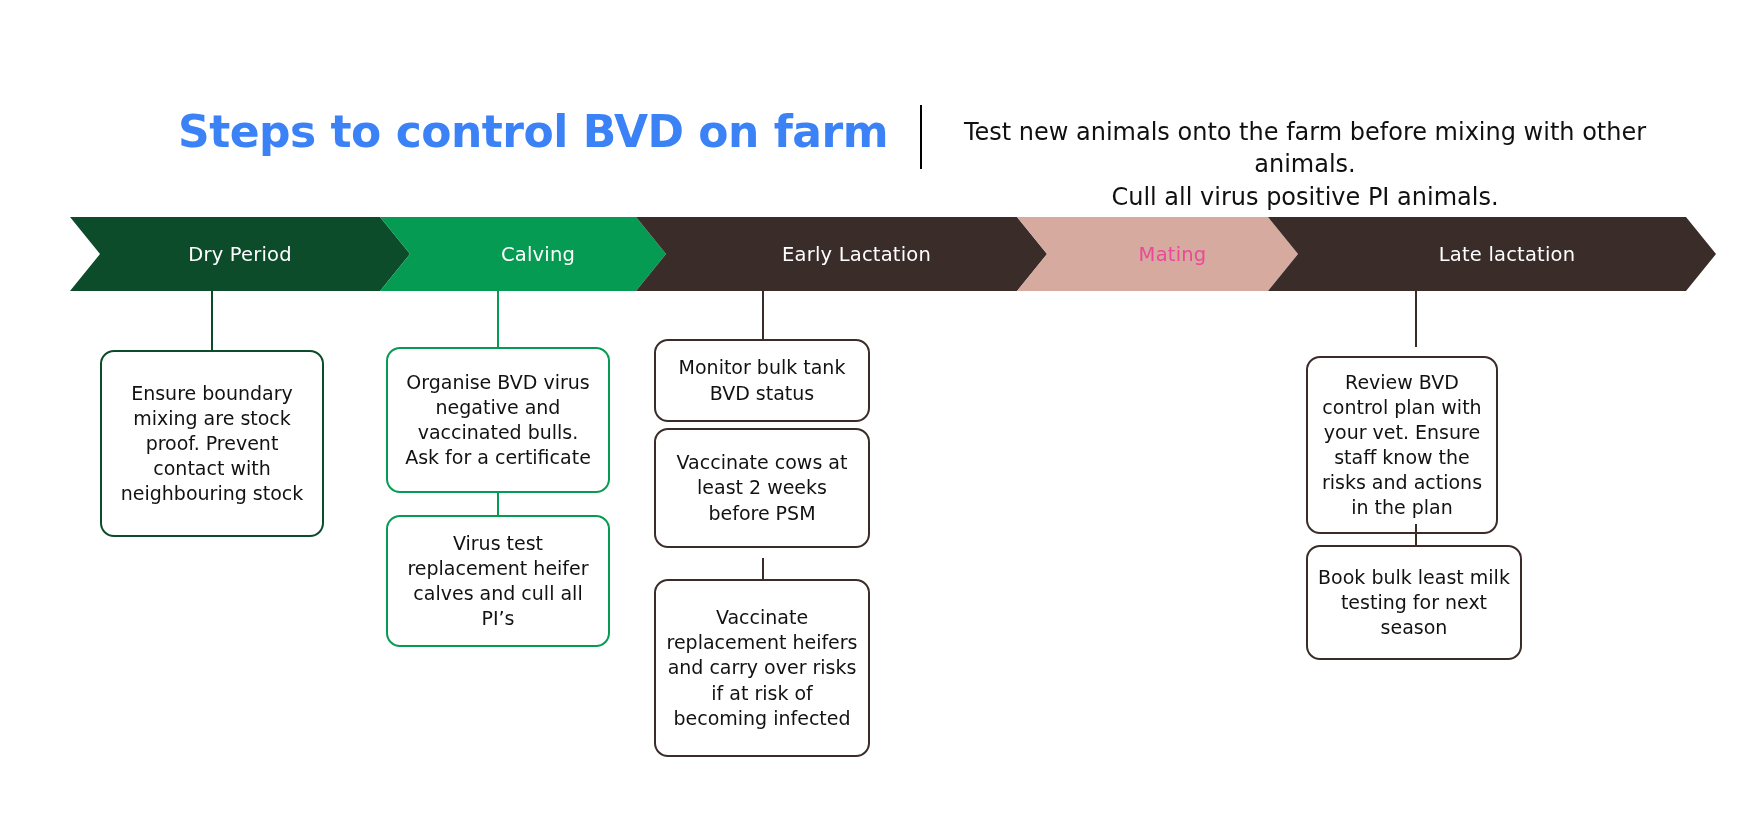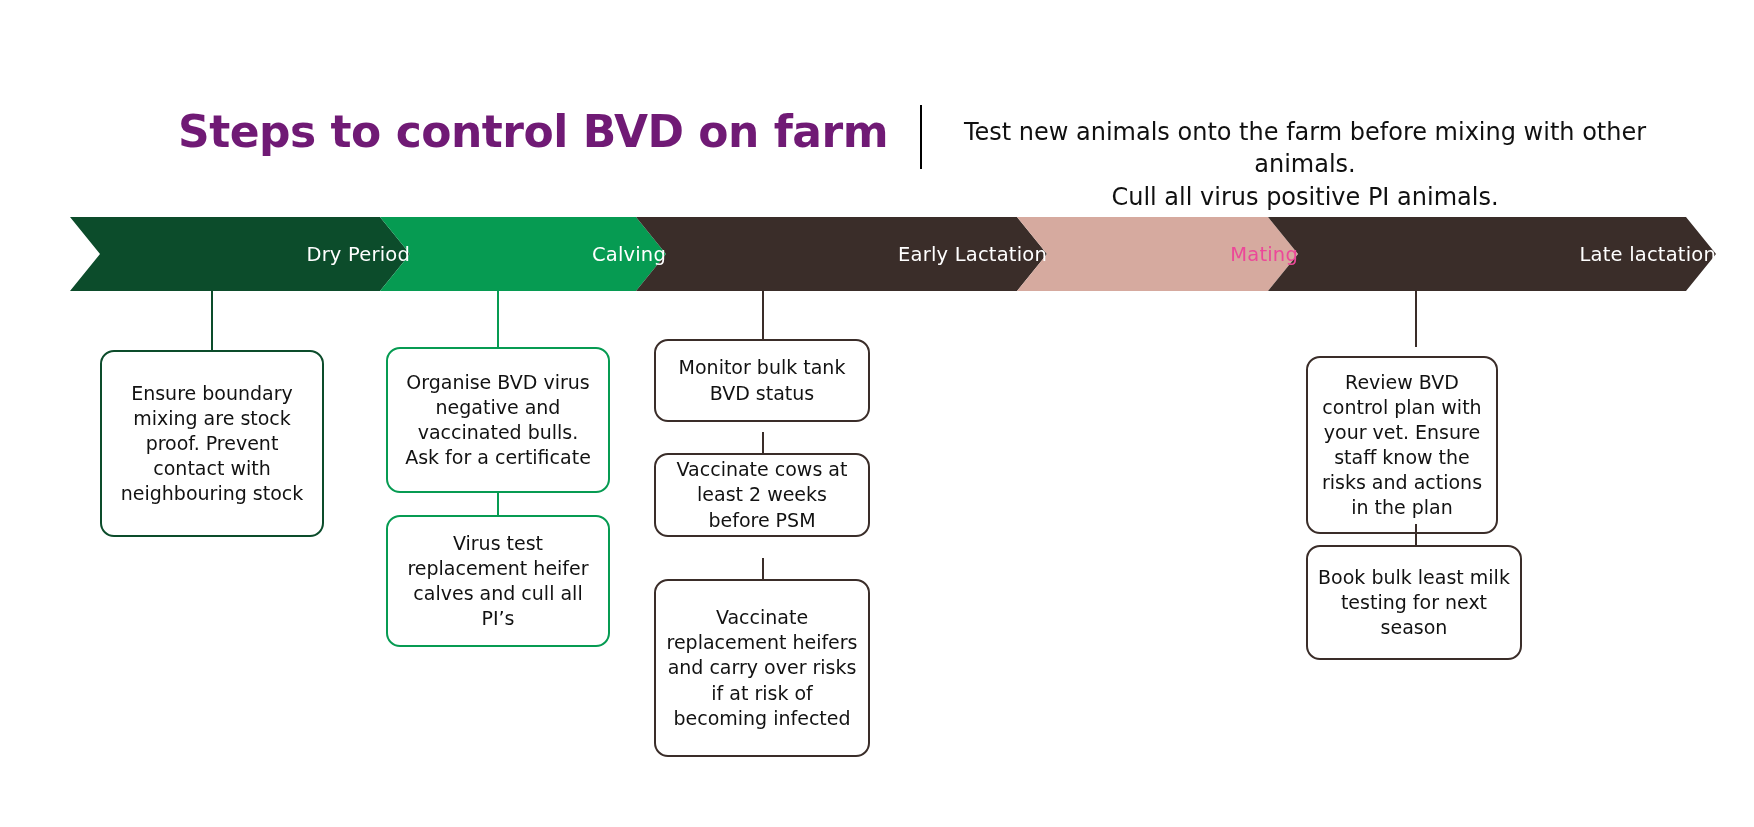--- a/index.html
+++ b/index.html
@@ -27,21 +27,21 @@
     align-items: center;
   }
   #title {
     position: absolute;
     left: 178px;
     top: 108px;
     width: 700px;
     font-size: 44px;
     font-weight: 700;
     letter-spacing: -0.5px;
-    color: #701a75;
+    color: #3b82f6;
     line-height: 1.1;
     white-space: nowrap;
   }
   #header-divider {
     position: absolute;
     left: 920px;
     top: 105px;
     width: 2px;
     height: 64px;
     background: #000000;
@@ -65,21 +65,21 @@
     top: 217px;
     width: 1646px;
     height: 74px;
   }
   .chev {
     position: absolute;
     top: 0;
     height: 74px;
     display: flex;
     align-items: center;
-    justify-content: flex-end;
+    justify-content: center;
   }
   .chev-label {
     position: relative;
     z-index: 3;
     color: #ffffff;
     font-size: 19.5px;
     font-weight: 400;
     letter-spacing: 0.2px;
     white-space: nowrap;
     text-align: center;
@@ -166,21 +166,21 @@
   <div class="vline" style="left:497px;top:493px;height:23px;background:#069b52;"></div>
   <div class="card" style="left:386px;top:515px;width:224px;height:132px;border-color:#069b52;">
     <span class="card-text">Virus test replacement heifer calves and cull all PI’s</span>
   </div>
 
   <div class="vline" style="left:762px;top:291px;height:59px;background:#3a2d29;"></div>
   <div class="card" style="left:654px;top:339px;width:216px;height:83px;border-color:#3a2d29;">
     <span class="card-text">Monitor bulk tank BVD status</span>
   </div>
   <div class="vline" style="left:762px;top:432px;height:22px;background:#3a2d29;"></div>
-  <div class="card" style="left:654px;top:453px;width:216px;height:84px;border-color:#3a2d29;">
+  <div class="card" style="left:654px;top:428px;width:216px;height:120px;border-color:#3a2d29;">
     <span class="card-text">Vaccinate cows at least 2 weeks before PSM</span>
   </div>
   <div class="vline" style="left:762px;top:558px;height:22px;background:#3a2d29;"></div>
   <div class="card" style="left:654px;top:579px;width:216px;height:178px;border-color:#3a2d29;">
     <span class="card-text">Vaccinate replacement heifers and carry over risks if at risk of becoming infected</span>
   </div>
 
   <div class="vline" style="left:1415px;top:291px;height:56px;background:#3a2d29;"></div>
   <div class="card" style="left:1306px;top:356px;width:192px;height:178px;border-color:#3a2d29;">
     <span class="card-text">Review BVD control plan with your vet. Ensure staff know the risks and actions in the plan</span>

